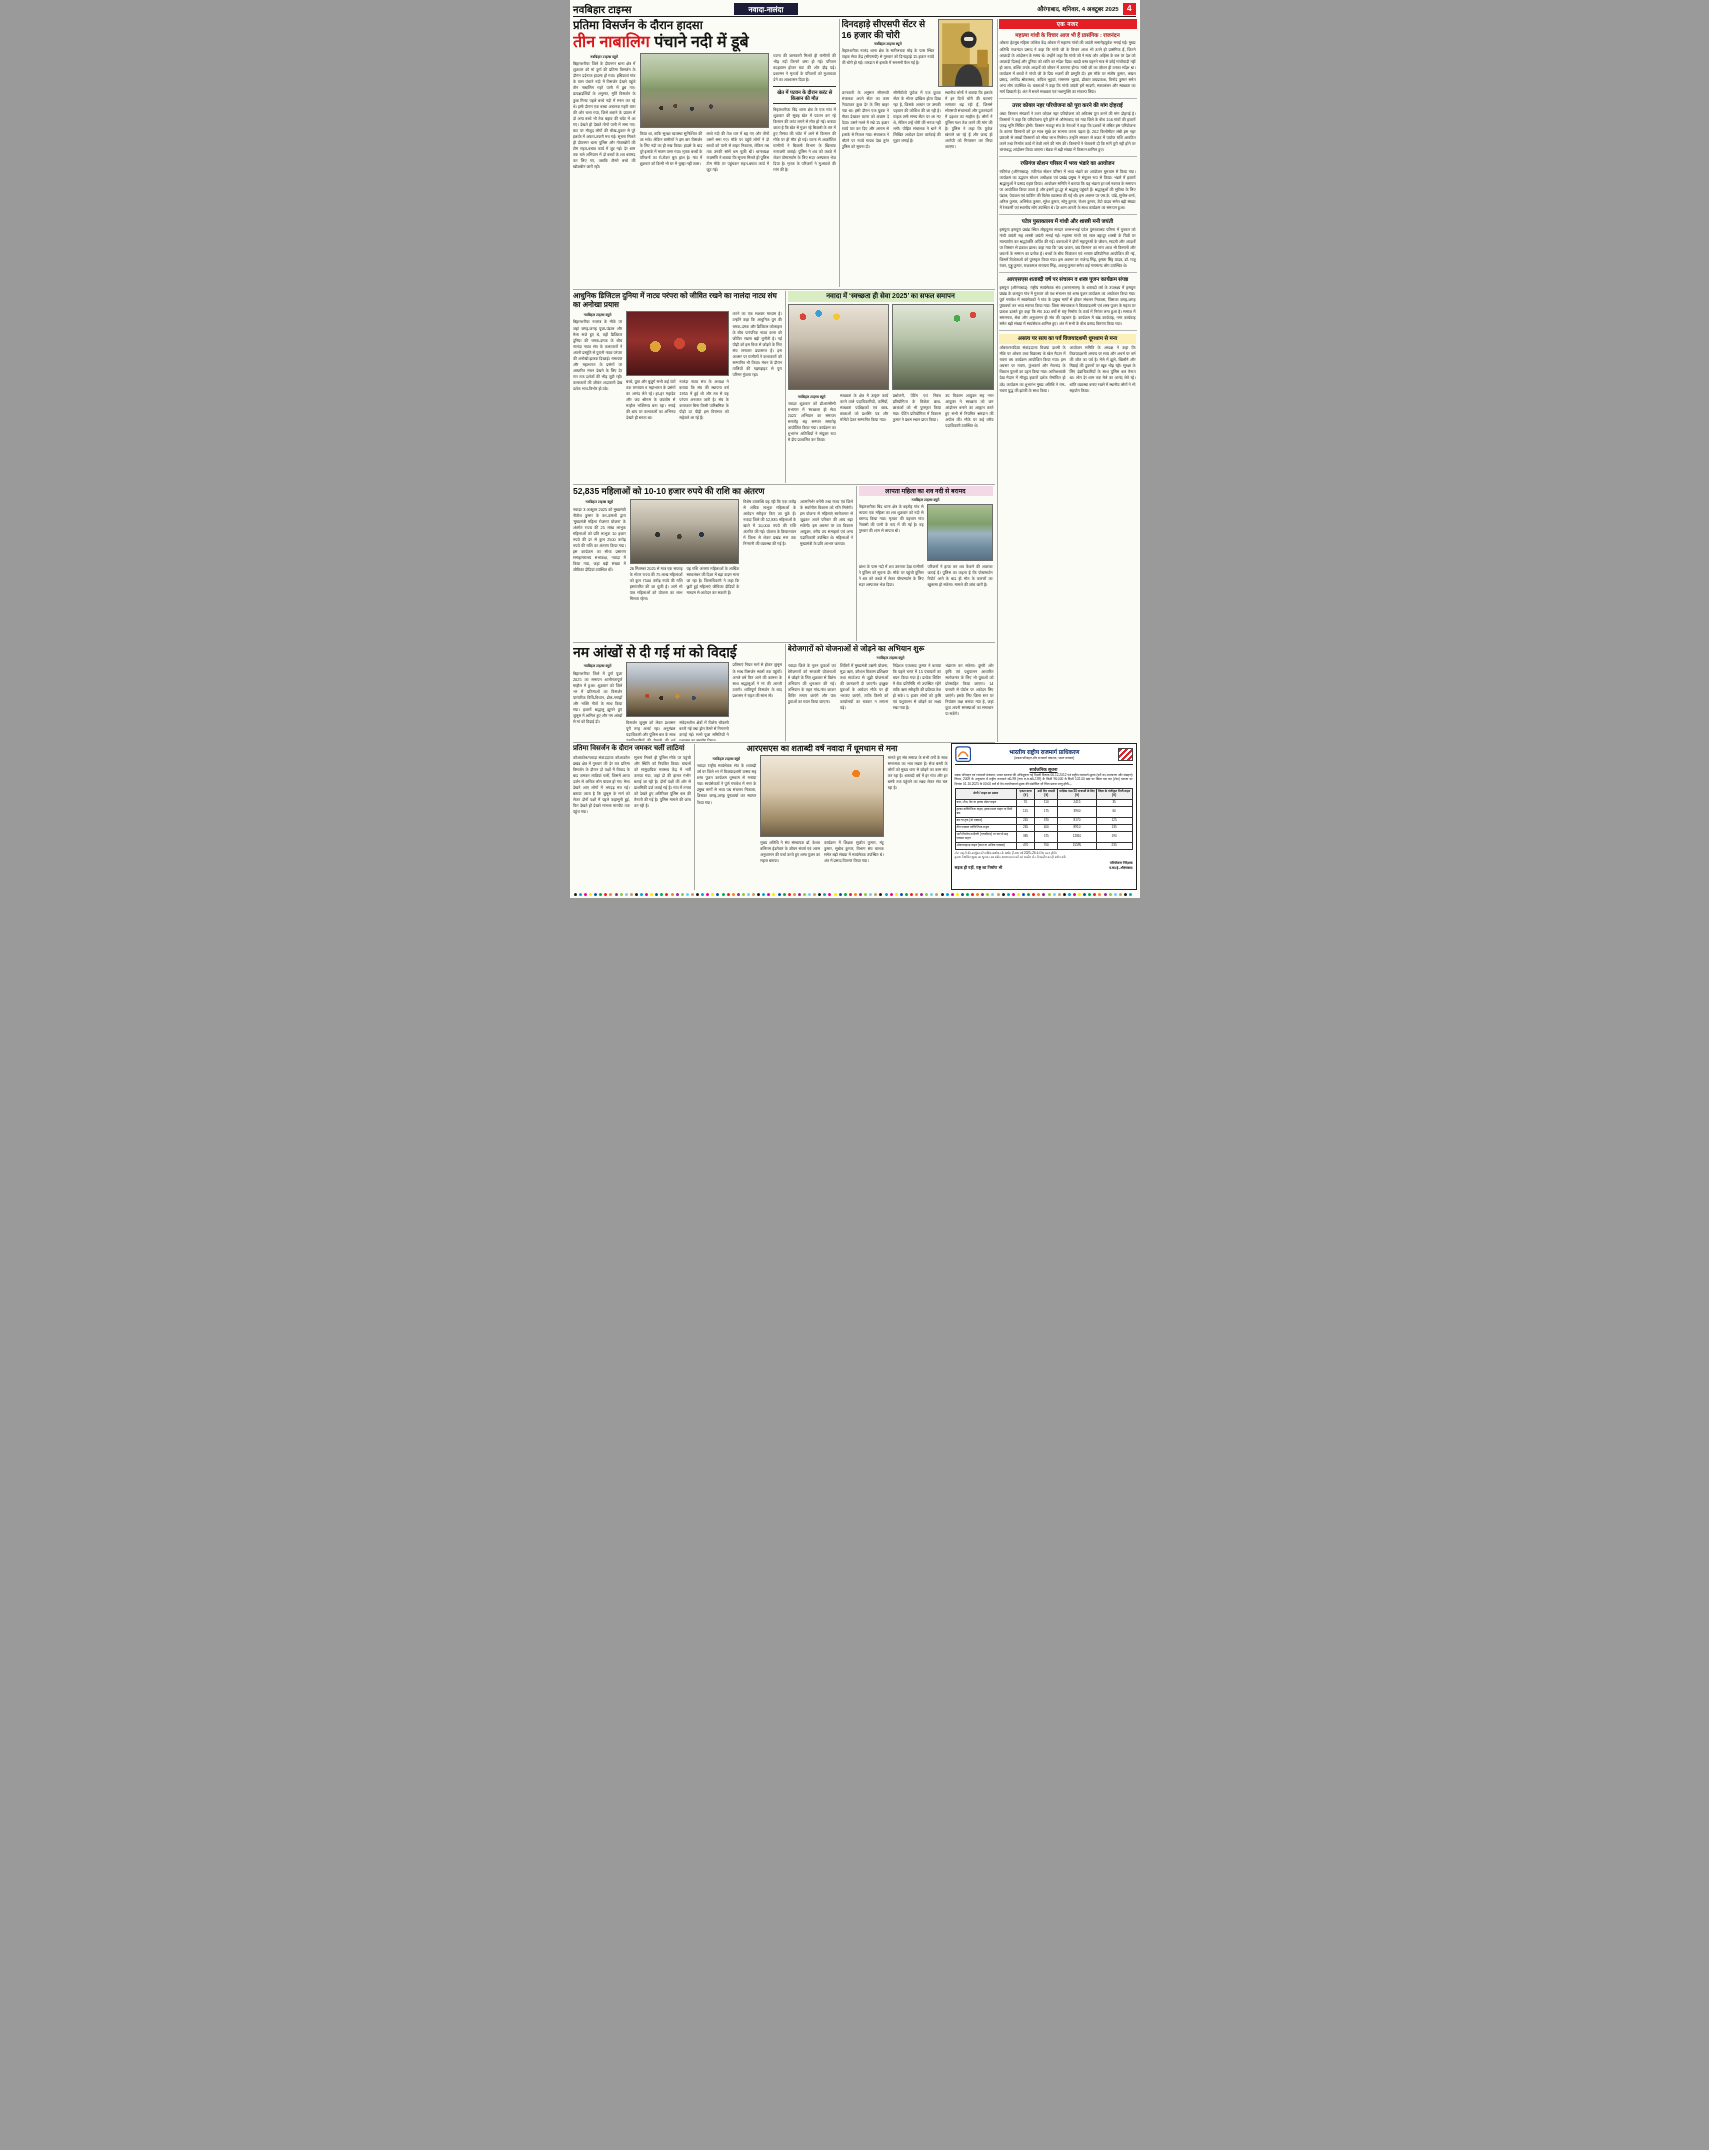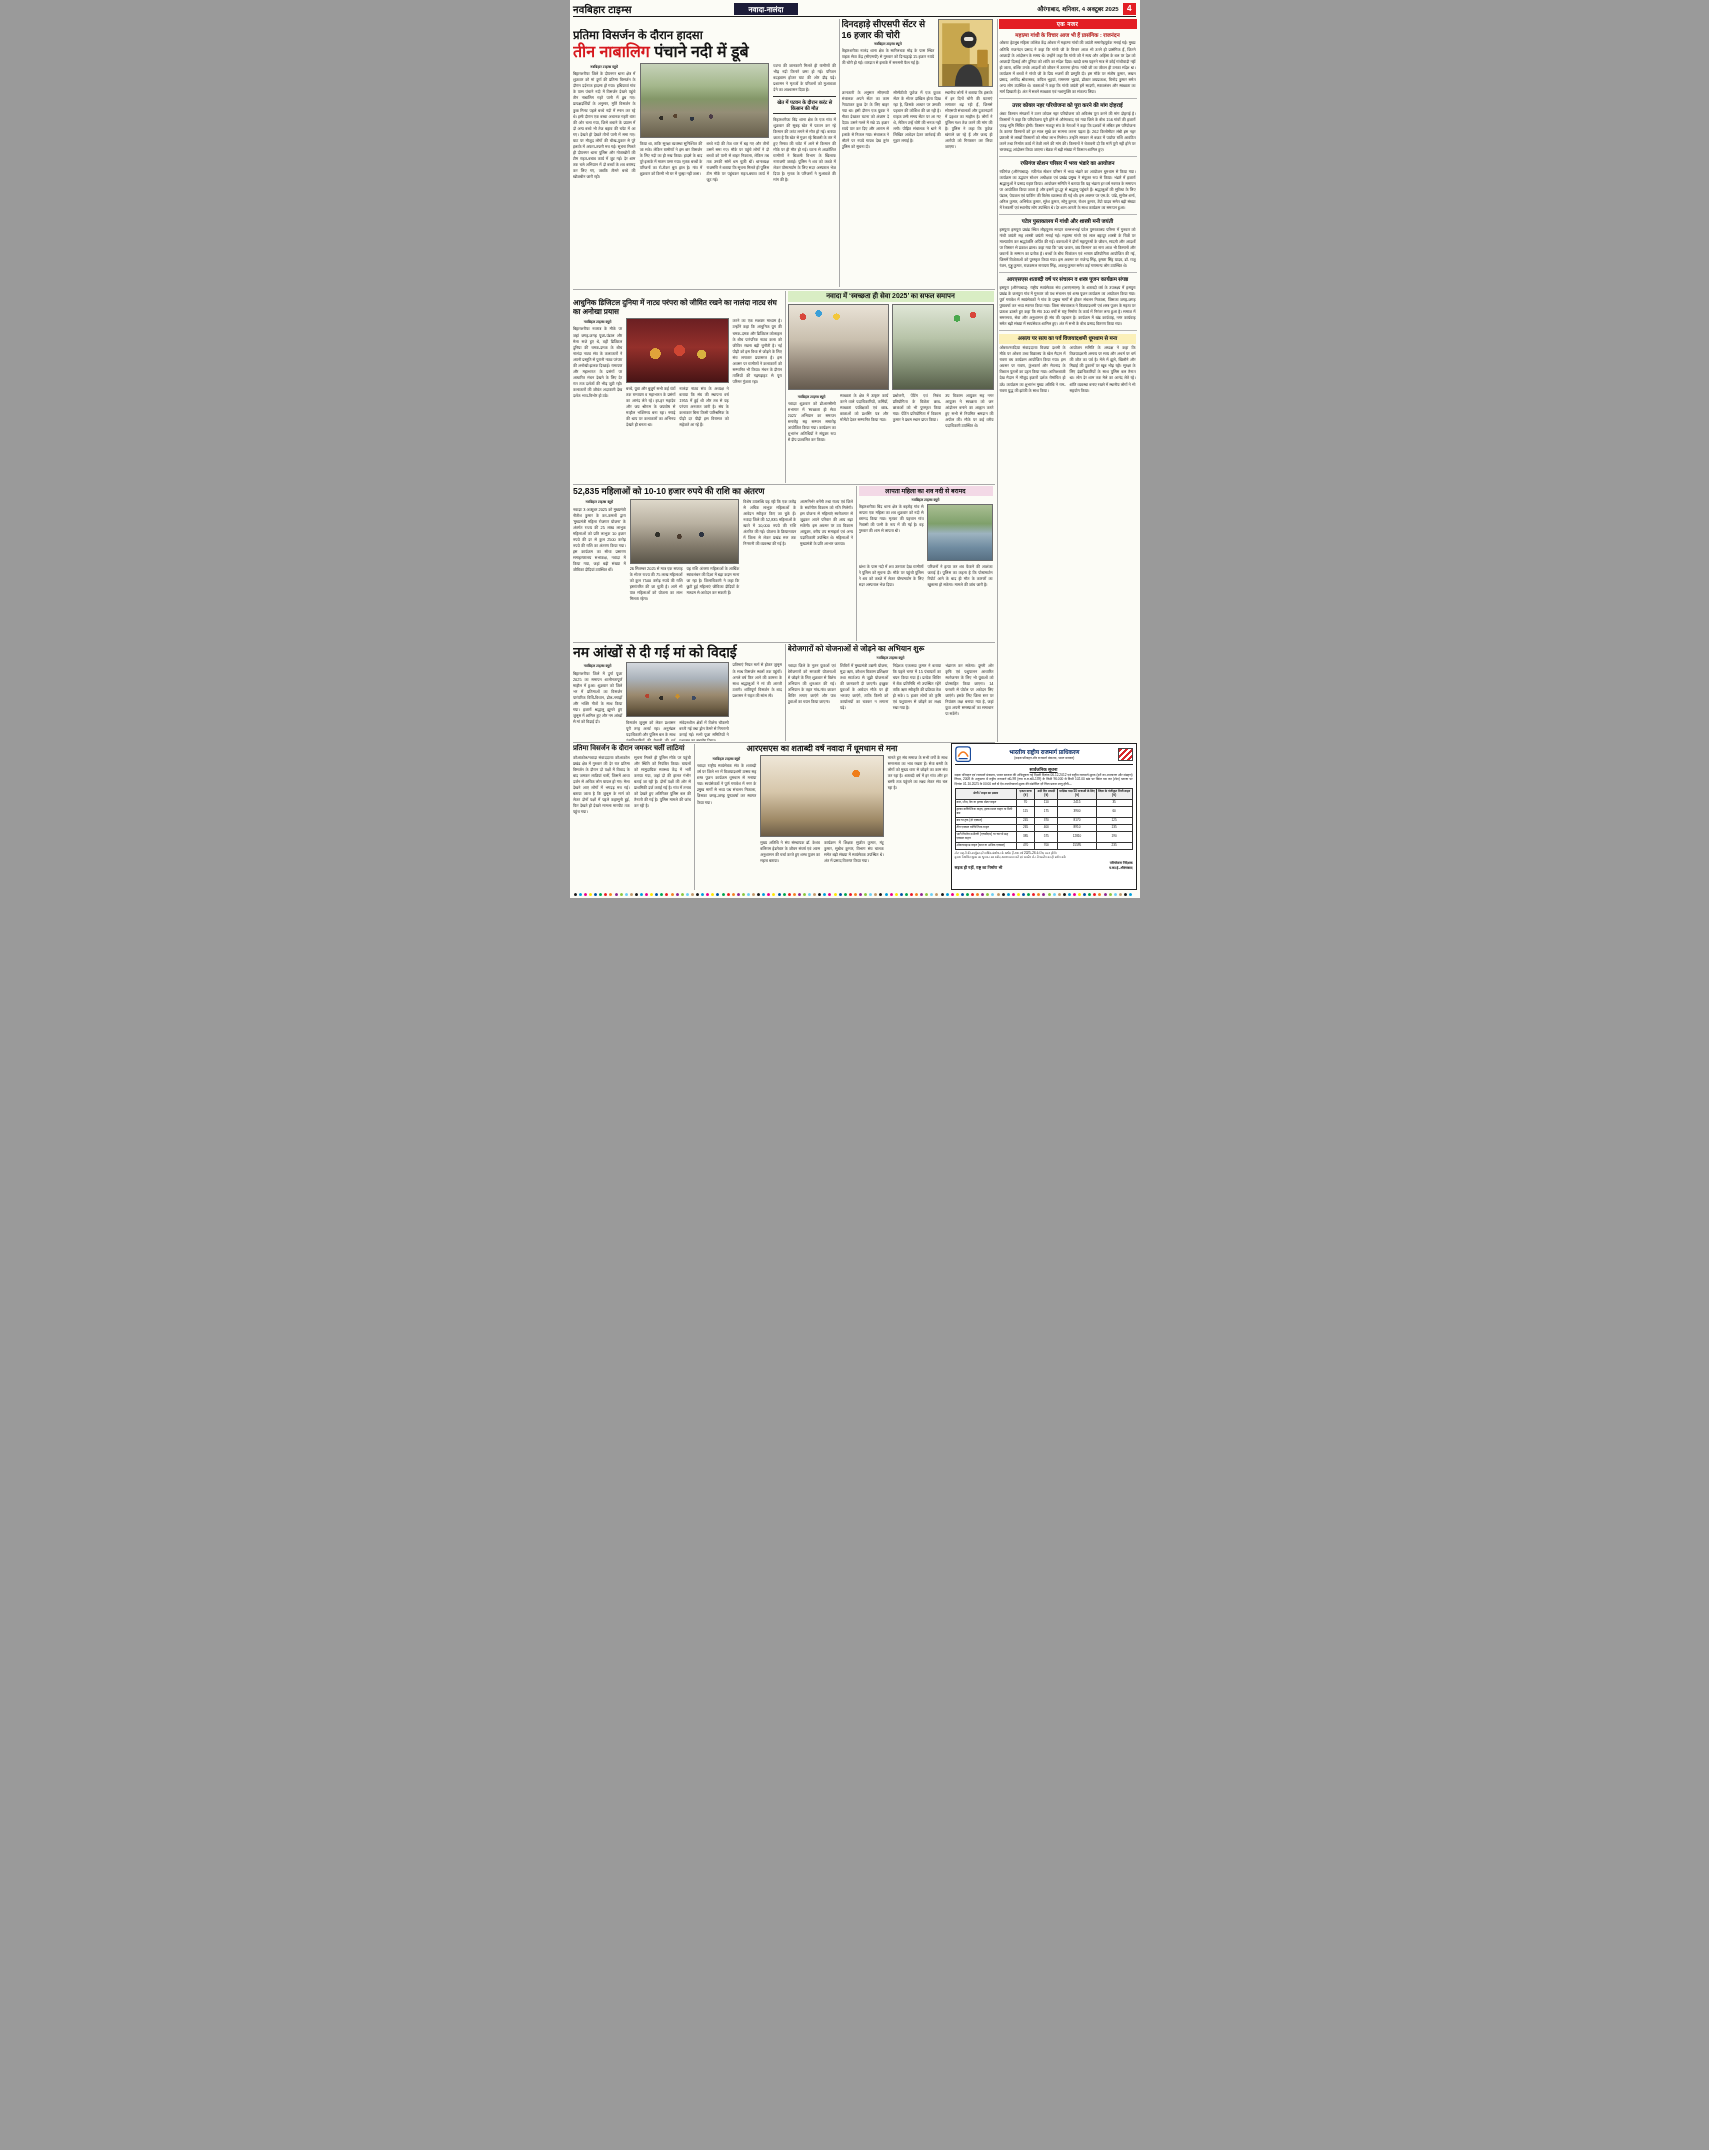--- a/index.html
+++ b/index.html
@@ -155,21 +155,21 @@
     <div class="paper-name">नवबिहार टाइम्स</div>
     <div class="section-box">
       <span>नवादा-नालंदा</span>
     </div>
     <div class="mast-right">
       <div class="dateline">औरंगाबाद, शनिवार, 4 अक्टूबर 2025</div>
       <div class="pagenum-box">4</div>
     </div>
   </header>
 
-  <section class="story" style="left:3.4px;top:29px;width:263px;height:268px">
+  <section class="story" style="left:3.4px;top:19px;width:263px;height:268px">
     <div class="kicker">प्रतिमा विसर्जन के दौरान हादसा</div>
     <h1 class="hlA"><span class="red">तीन नाबालिग</span> <span>पंचाने नदी में डूबे</span></h1>
     <div class="gridA">
       <div class="colcell" style="grid-area:1/1/3/2">
         <div class="byline">नवबिहार टाइम्स ब्यूरो</div>
         <p class="body-t">बिहारशरीफः जिले के दीपनगर थाना क्षेत्र में शुक्रवार को मां दुर्गा की प्रतिमा विसर्जन के दौरान दर्दनाक हादसा हो गया। हथियावां गांव के पास पंचाने नदी में विसर्जन देखने पहुंचे तीन नाबालिग गहरे पानी में डूब गए। प्रत्यक्षदर्शियों के अनुसार, मूर्ति विसर्जन के कुछ मिनट पहले बच्चे नदी में स्नान कर रहे थे। इसी दौरान एक बच्चा अचानक गहरी धारा की ओर चला गया, जिसे बचाने के प्रयास में दो अन्य बच्चे भी तेज बहाव की चपेट में आ गए। देखते ही देखते तीनों पानी में समा गए। घाट पर मौजूद लोगों की चीख-पुकार से पूरे इलाके में अफरा-तफरी मच गई। सूचना मिलते ही दीपनगर थाना पुलिस और गोताखोरों की टीम राहत-बचाव कार्य में जुट गई। देर शाम तक चले अभियान में दो बच्चों के शव बरामद कर लिए गए, जबकि तीसरे बच्चे की खोजबीन जारी रही।</p>
       </div>
       <div class="ph ph-a" style="grid-area:1/2/2/4"></div>
       <div class="colcell" style="grid-area:2/2/3/3">
           <p class="body-t">किया था, ताकि सुरक्षा व्यवस्था सुनिश्चित की जा सके। लेकिन ग्रामीणों ने इस बार विसर्जन के लिए नदी का ही रुख किया। हादसे के बाद पूरे इलाके में मातम पसर गया। मृतक बच्चों के परिजनों का रो-रोकर बुरा हाल है। गांव में शुक्रवार को किसी भी घर में चूल्हा नहीं जला।</p>
@@ -204,21 +204,21 @@
         </svg>
       </div>
     </div>
     <div class="cols3">
       <p class="body-t">जानकारी के अनुसार सीएसपी संचालक अपने सेंटर का काम निपटाकर कुछ देर के लिए बाहर गया था। इसी दौरान एक युवक ने मौका देखकर घटना को अंजाम दे दिया। उसने गल्ले में रखे 15 हजार रुपये पार कर दिए और आराम से इलाके से निकल गया। संचालक ने लौटने पर रुपये गायब देख तुरंत पुलिस को सूचना दी।</p>
       <p class="body-t">सीसीटीवी फुटेज में एक युवक सेंटर के भीतर दाखिल होता दिख रहा है, जिसके आधार पर उसकी पहचान की कोशिश की जा रही है। ग्राहक उसी समय सेंटर पर आ गए थे, लेकिन उन्हें चोरी की भनक नहीं लगी। पीड़ित संचालक ने थाने में लिखित आवेदन देकर कार्रवाई की गुहार लगाई है।</p>
       <p class="body-t">स्थानीय लोगों ने बताया कि इलाके में इन दिनों चोरी की घटनाएं लगातार बढ़ रही हैं, जिससे सीएसपी संचालकों और दुकानदारों में दहशत का माहौल है। लोगों ने पुलिस गश्त तेज करने की मांग की है। पुलिस ने कहा कि फुटेज खंगाले जा रहे हैं और जल्द ही आरोपी को गिरफ्तार कर लिया जाएगा।</p>
     </div>
   </section>
 
-  <section class="story" style="left:3.4px;top:298px;width:209px;height:176px">
+  <section class="story" style="left:3.4px;top:291px;width:209px;height:176px">
     <h2 class="hlC">आधुनिक डिजिटल दुनिया में नाट्य परंपरा को जीवित रखने का नालंदा नाट्य संघ का अनोखा प्रयास</h2>
     <div class="gridC">
       <div class="colcell" style="grid-area:1/1/3/2">
         <div class="byline">नवबिहार टाइम्स ब्यूरो</div>
         <p class="body-t">बिहारशरीफः नवरात्र के मौके पर जहां जगह-जगह पूजा-पंडाल और मेला सजे हुए थे, वहीं डिजिटल दुनिया की चमक-दमक के बीच नालंदा नाट्य संघ के कलाकारों ने अपनी प्रस्तुति से पुरानी नाट्य परंपरा की अनोखी झलक दिखाई। रामायण और महाभारत के प्रसंगों पर आधारित मंचन देखने के लिए देर रात तक दर्शकों की भीड़ जुटी रही। कलाकारों की जीवंत अदाकारी देख दर्शक भाव-विभोर हो उठे।</p>
       </div>
       <div class="ph ph-stage" style="grid-area:1/2/2/4"></div>
       <div class="colcell" style="grid-area:2/2/3/3">
           <p class="body-t">बच्चे, युवा और बुजुर्ग सभी कई घंटों तक रामायण व महाभारत के प्रसंगों का आनंद लेते रहे। हर-हर महादेव और जय श्रीराम के जयघोष से माहौल भक्तिमय बना रहा। नगाड़े की थाप पर कलाकारों का अभिनय देखते ही बनता था।</p>
         </div>

